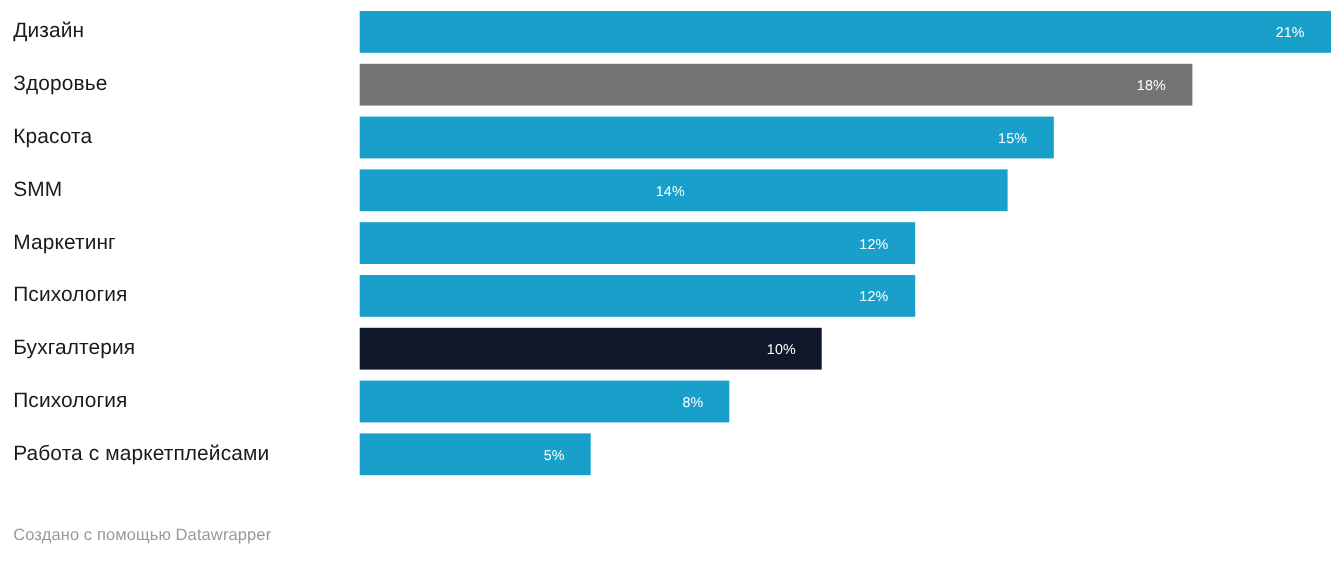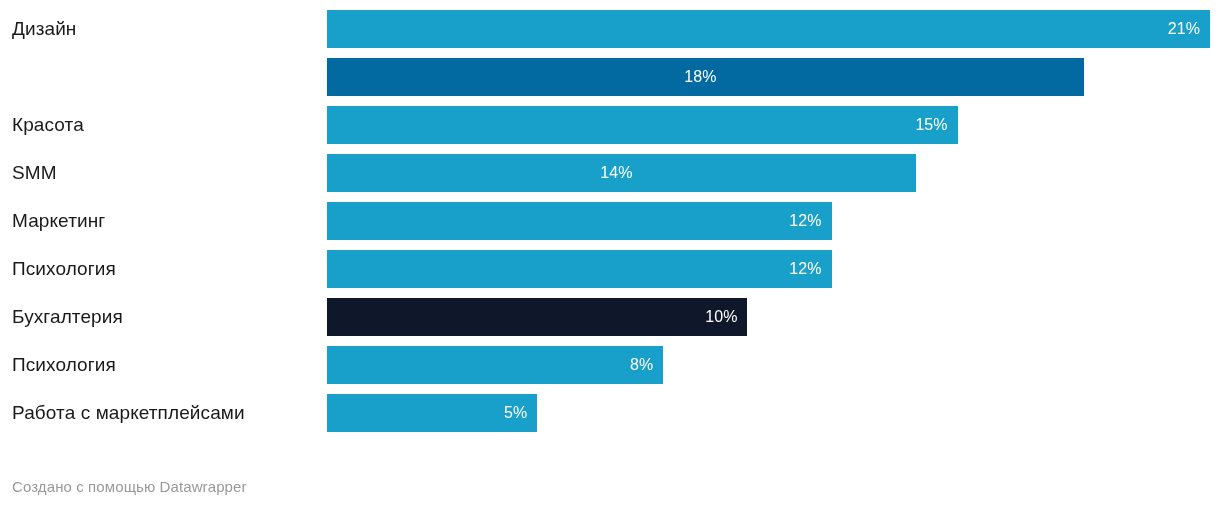--- a/index.html
+++ b/index.html
@@ -62,23 +62,23 @@
     top: 0;
     height: 38px;
     background: #18a0cb;
     box-sizing: border-box;
     display: flex;
     align-items: center;
     justify-content: flex-end;
   }
 
   .bar-value {
-    font-size: 16px;
+    font-size: 13px;
     color: #ffffff;
-    padding-right: 10px;
+    padding-right: 24px;
     white-space: nowrap;
     letter-spacing: 0.1px;
   }
 
   #chart-footer {
     position: absolute;
     left: 12px;
     top: 478px;
     font-size: 15px;
     color: #999999;
@@ -95,22 +95,23 @@
 
   <div class="bar-row">
         <div class="row-label">Дизайн</div>
         <div class="bar-track">
           <div class="bar-fill" style="width: 883px; background: rgb(24, 160, 203);">
             <span class="bar-value">21%</span>
           </div>
         </div>
       </div>
       <div class="bar-row">
+        <div class="row-label">Здоровье</div>
         <div class="bar-track">
-          <div class="bar-fill" style="width: 756.857px; background: #0369a1; justify-content: center;">
+          <div class="bar-fill" style="width: 756.857px; background: #737373;">
             <span class="bar-value">18%</span>
           </div>
         </div>
       </div>
       <div class="bar-row">
         <div class="row-label">Красота</div>
         <div class="bar-track">
           <div class="bar-fill" style="width: 630.714px; background: rgb(24, 160, 203); align-items: center;">
             <span class="bar-value">15%</span>
           </div>

